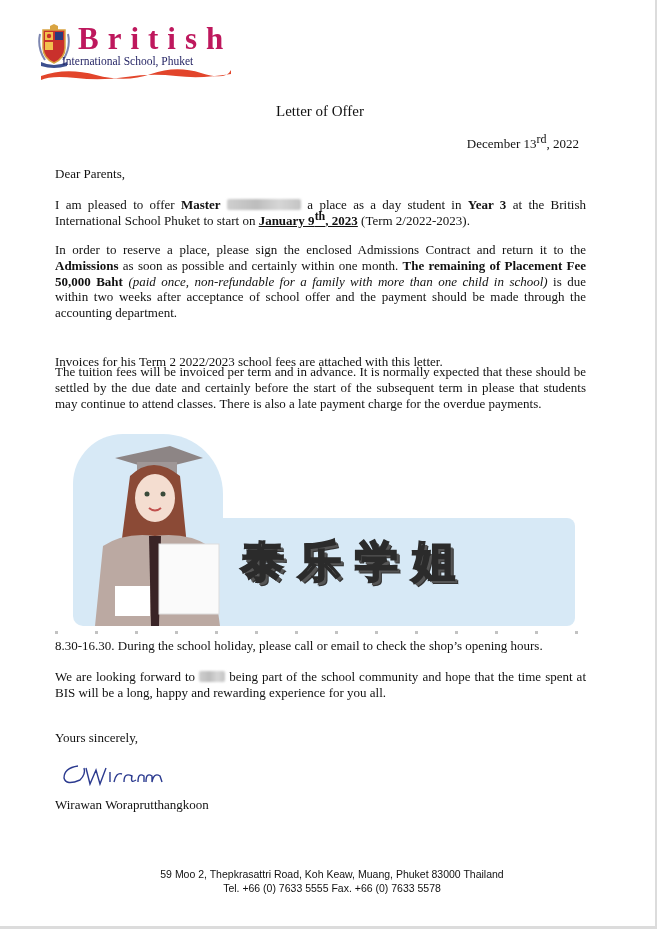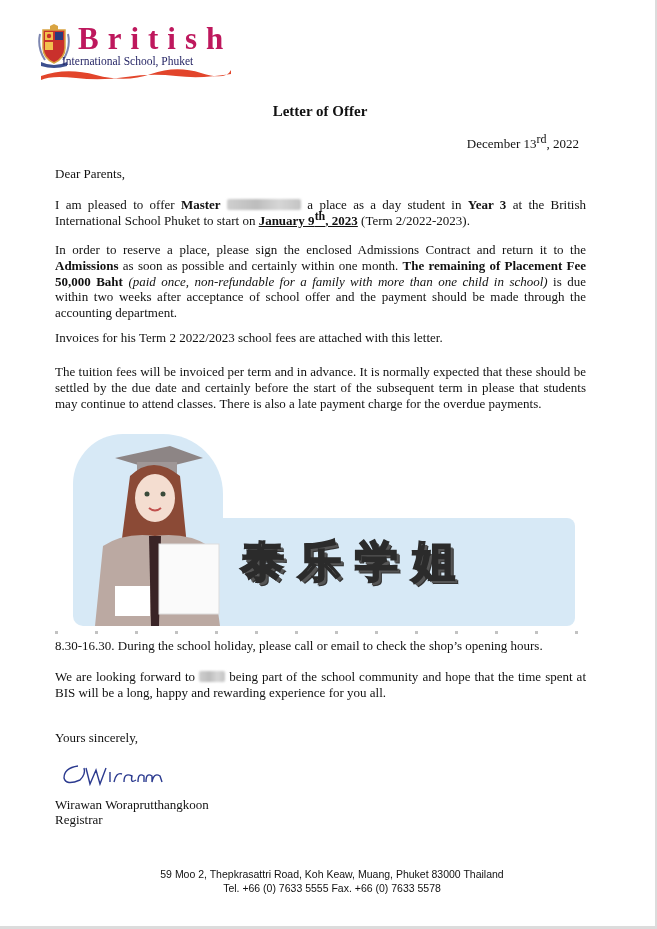--- a/index.html
+++ b/index.html
@@ -19,21 +19,21 @@
       letter-spacing: 9px; color: #be185d; font-family: "Liberation Serif", serif;
     }
     .brand-sub {
       position: absolute; left: 25px; top: 31px; font-size: 11.5px; color: #262666;
       font-family: "Liberation Serif", serif; white-space: nowrap;
     }
     .wave { position: absolute; left: 4px; top: 43px; width: 190px; height: 14px; }
 
     .title {
       position: absolute; left: 0; width: 640px; top: 103px; text-align: center;
-      font-weight: bold; font-size: 15px; text-decoration: underline; text-underline-offset: 2px;
+      font-weight: normal; font-size: 15px; text-decoration: underline; text-underline-offset: 2px;
     }
     .title span { display: inline-block; }
     .date { position: absolute; right: 76px; top: 136px; font-size: 13px; }
     .date sup, .p sup { font-size: 12px; line-height: 0; }
 
     .p {
       position: absolute; left: 55px; width: 531px; font-size: 13px; line-height: 15.8px;
       text-align: justify;
     }
     .blur {
@@ -101,21 +101,21 @@
   <div class="title"><span>Letter of Offer</span></div>
 
   <div class="date"><span>December 13</span><sup>rd</sup><span>, 2022</span></div>
 
   <div class="p" style="top:166px">Dear Parents,</div>
 
   <div class="p" style="top:197px"><span>I am pleased to offer </span><b>Master</b> <span class="blur"></span><span> a place as a day student in </span><b>Year 3</b><span> at the British International School Phuket to start on </span><b class="u"><span>January 9</span><sup>th</sup><span>, 2023</span></b><span> (Term 2/2022-2023).</span></div>
 
   <div class="p" style="top:242px"><span>In order to reserve a place, please sign the enclosed Admissions Contract and return it to the </span><b>Admissions</b><span> as soon as possible and certainly within one month. </span><b>The remaining of Placement Fee 50,000 Baht</b><i> (paid once, non-refundable for a family with more than one child in school)</i><span> is due within two weeks after acceptance of school offer and the payment should be made through the accounting department.</span></div>
 
-  <div class="p" style="top:330px">Invoices for his Term 2 2022/2023 school fees are attached with this letter.</div>
+  <div class="p" style="top:354px">Invoices for his Term 2 2022/2023 school fees are attached with this letter.</div>
 
   <div class="p" style="top:364px">The tuition fees will be invoiced per term and in advance. It is normally expected that these should be settled by the due date and certainly before the start of the subsequent term in please that students may continue to attend classes. There is also a late payment charge for the overdue payments.</div>
 
   <div class="banner">
     <div class="banner-bg"></div>
     <div class="girl-halo"></div>
     <svg class="girl" viewBox="0 0 155 190">
 
       <polygon points="40,22 95,10 128,22 80,34" fill="#8d8585"></polygon>
       <rect x="62" y="26" width="40" height="12" fill="#9f9797"></rect>
@@ -141,19 +141,18 @@
 
   <div class="p" style="top:669px"><span>We are looking forward to </span><span class="blur small"></span><span> being part of the school community and hope that the time spent at BIS will be a long, happy and rewarding experience for you all.</span></div>
 
   <div class="p" style="top:730px">Yours sincerely,</div>
 
   <svg class="sig" viewBox="0 0 110 32">
     <path d="M20 8 Q6 10 6 20 Q8 28 22 22 Q28 16 26 10 M28 10 L32 26 L38 12 L42 26 L48 10 M52 14 L52 24 M56 24 Q58 14 64 16 M66 24 Q66 14 74 18 Q72 26 78 22 M80 24 Q80 14 86 18 L86 24 M88 24 Q88 14 94 18 L94 24 Q96 14 102 18 L104 24" stroke="#2b3a8f" stroke-width="1.4" fill="none"></path>
   </svg>
 
   <div class="p" style="top:797px">Wirawan Woraprutthangkoon</div>
-  <div class="p" style="top:812px">Registrar</div>
 
   <div class="footer">
     <div>59 Moo 2, Thepkrasattri Road, Koh Keaw, Muang, Phuket 83000 Thailand</div>
     <div>Tel. +66 (0) 7633 5555 Fax. +66 (0) 7633 5578</div>
   </div>
 </div>
 
 </body></html>

